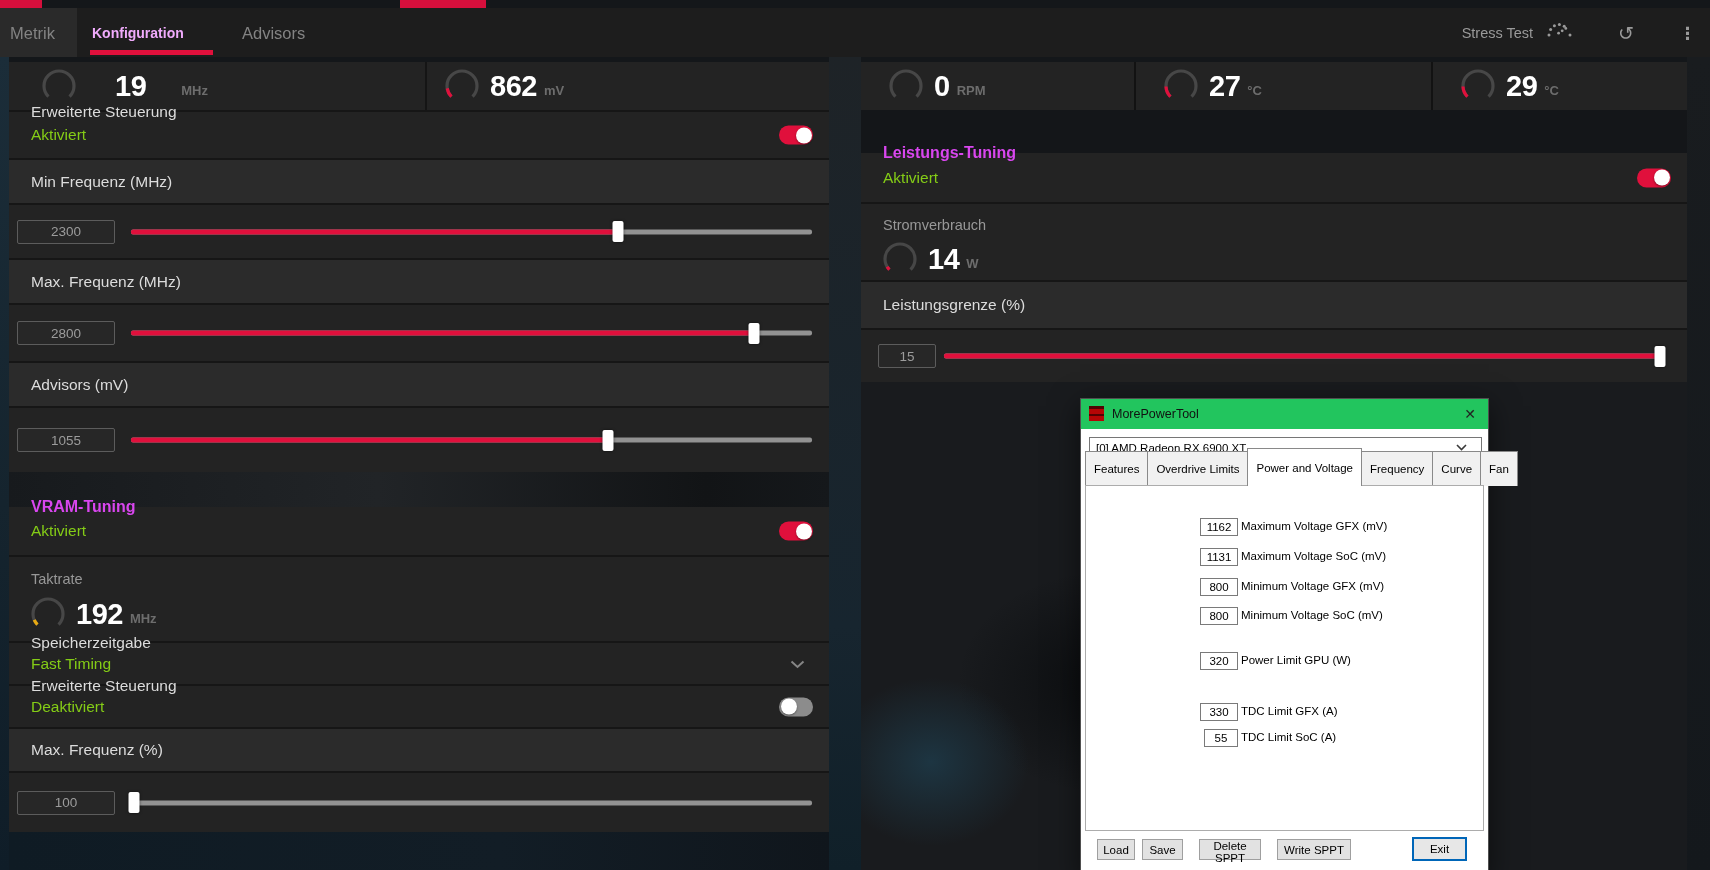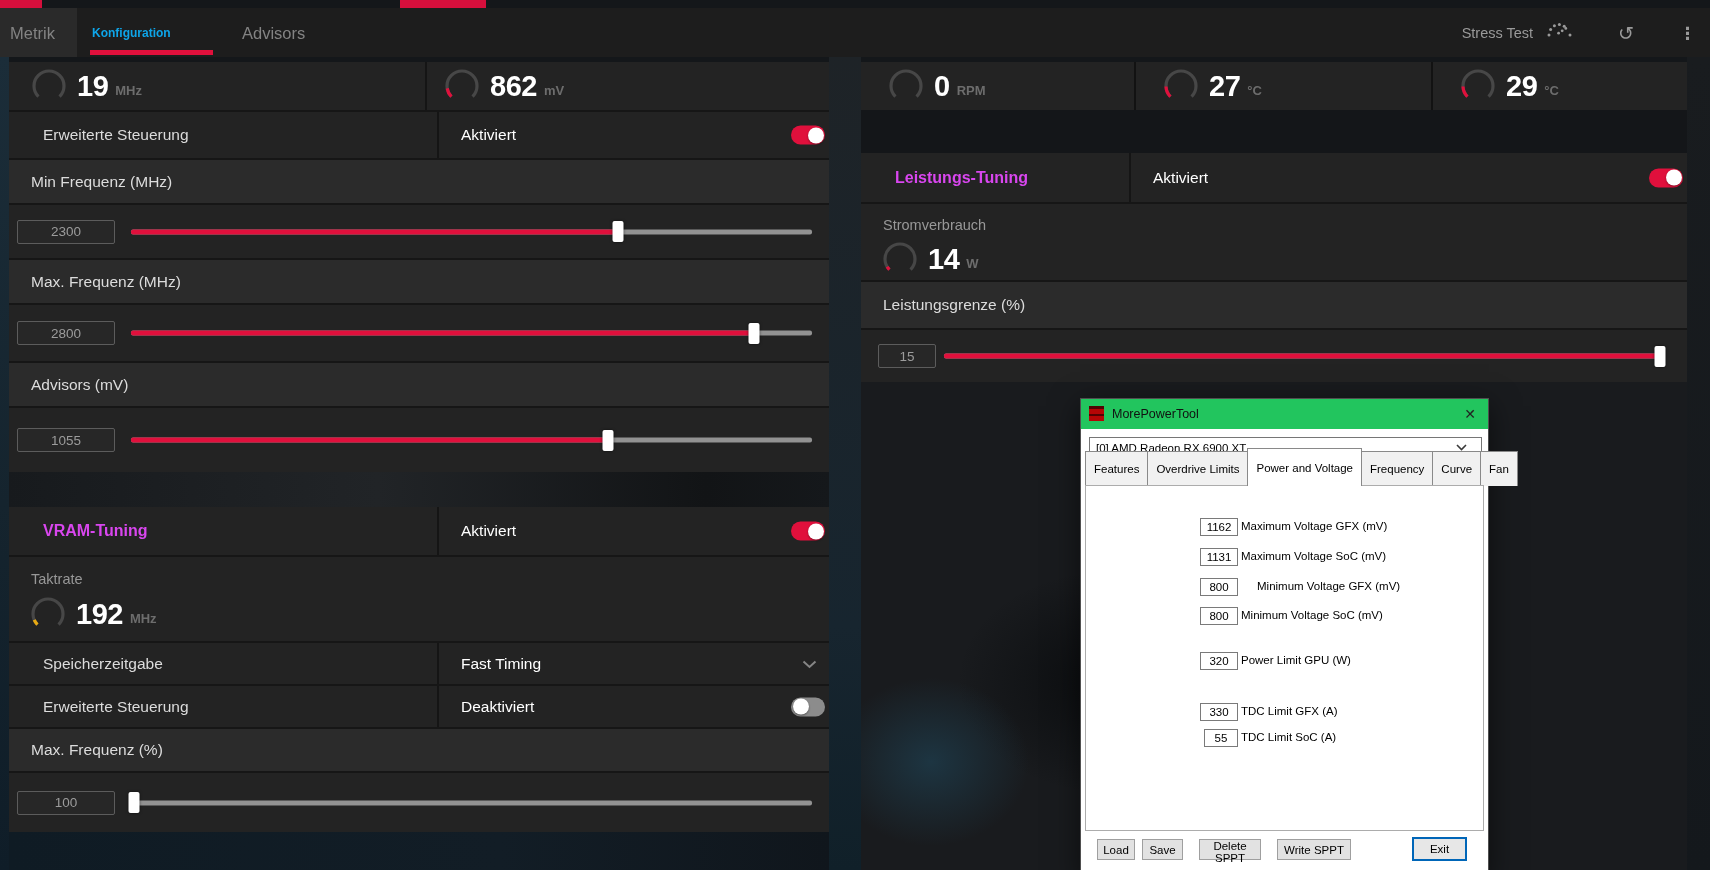--- a/index.html
+++ b/index.html
@@ -20,44 +20,44 @@
   .bg-right-gap{left:861px;top:110px;width:826px;height:43px;background:#141619;}
 
   
   .redseg{top:0;height:8px;background:#d60f3c;}
   #redseg1{left:0;width:42px;}
   #redseg2{left:400px;width:86px;}
   #tabbar{left:0;top:8px;width:1710px;height:49px;background:#1d1d1d;}
   #metrik-cell{left:0;top:0;width:77px;height:49px;background:#2a2a2a;}
   .tab-label{top:50%;transform:translateY(-50%);font-size:16.5px;color:#838383;white-space:nowrap;}
   #tab-metrik-label{left:10px;}
-  #tab-konfig-label{left:92px;color:#0ea5e9;font-weight:700;font-size:12px;}
+  #tab-konfig-label{left:92px;color:#f0abfc;font-weight:700;font-size:14px;}
   #tab-advisors-label{left:242px;}
   #konfig-underline{left:90px;top:42px;width:123px;height:5px;background:#e0103c;}
   #topbar-right{right:14px;top:0;height:49px;display:flex;align-items:center;gap:0;}
   #stress-label{font-size:14.5px;color:#9a9a9a;margin-right:13px;}
   .icon-gap{width:45px;}
   .uni-icon{color:#9a9a9a;font-family:"DejaVu Sans",sans-serif;}
 
   
   .card{background:#232323;}
   #card1{left:9px;top:62px;width:820px;height:410px;}
   #vram{left:9px;top:507px;width:820px;height:325px;}
   #rgauges{left:861px;top:62px;width:826px;height:48px;display:flex;}
   #power{left:861px;top:153px;width:826px;height:229px;}
 
   .hd{left:0;height:2px;background:#161616;width:100%;}
-  .cellrow{left:12px;width:100%;display:flex;}
+  .cellrow{left:0;width:100%;display:flex;flex-direction:column;}
   .lcell{width:416px;position:relative;}
   #power .lcell{width:256px;}
   .vdiv{width:2px;background:#151515;}
   .rcell{flex:1;position:relative;}
   .rowlabel{position:absolute;left:22px;top:50%;transform:translateY(-50%);font-size:15.5px;color:#dcdcdc;white-space:nowrap;}
   .sectitle{font-size:16px;font-weight:600;color:#d946ef;}
-  .statetext{position:absolute;left:22px;top:50%;transform:translateY(-50%);font-size:15.5px;color:#ffffff;white-space:nowrap;}
+  .statetext{position:absolute;left:22px;top:50%;transform:translateY(-50%);font-size:15.5px;color:#84cc16;white-space:nowrap;}
   .label-strip{left:0;width:100%;background:#2b2b2b;}
   .small-label{position:absolute;left:22px;font-size:14.5px;color:#989898;}
 
   
   .toggle{position:absolute;right:16px;top:50%;transform:translateY(-50%);width:34px;height:19px;border-radius:10px;background:#8c8c8c;}
   .toggle .knob{position:absolute;top:1.5px;left:1.5px;width:16px;height:16px;border-radius:50%;background:#fff;box-shadow:0 1px 2px rgba(0,0,0,.4);}
   .toggle.on{background:#e0103c;}
   .toggle.on .knob{left:auto;right:1.5px;}
 
   
@@ -140,21 +140,21 @@
       <span class="icon-gap"></span>
       <span class="uni-icon" style="font-size:19px;">↺</span>
       <span class="icon-gap"></span>
       <span class="uni-icon" style="font-size:17px;font-weight:700;">⋮</span>
     </div>
   </div>
 
   <div class="abs card" id="card1">
 
     <div class="abs" style="left:0;top:0;width:820px;height:48px;">
-      <div class="gauge" style="left:21px;top:5px;">
+      <div class="gauge" style="left:31px;top:5px;gap:28px;">
         <svg viewBox="0 0 38 38">
             <circle cx="19" cy="19" r="15" fill="none" stroke="#474747" stroke-width="3.2" pathLength="100" stroke-dasharray="75 25" transform="rotate(135 19 19)"></circle>
           </svg>
         <span class="gval">19</span>
         <span class="gunit">MHz</span>
       </div>
       <div class="abs" style="left:416px;top:0;width:2px;height:48px;background:#151515;"></div>
       <div class="gauge" style="left:434px;top:5px;">
         <svg viewBox="0 0 38 38">
           <circle cx="19" cy="19" r="15" fill="none" stroke="#474747" stroke-width="3.2" pathLength="100" stroke-dasharray="75 25" transform="rotate(135 19 19)"></circle>
@@ -389,21 +389,21 @@
     </div>
     <div class="abs" id="mpt-pane"></div>
 
     <input class="mf-box" style="left: 119px; top: 119px;" value="1162">
     <span class="mf-label" style="top:121px;">Maximum Voltage GFX (mV)</span>
 
     <input class="mf-box" style="left: 119px; top: 149px;" value="1131">
     <span class="mf-label" style="top:151px;">Maximum Voltage SoC (mV)</span>
 
     <input class="mf-box" style="left: 119px; top: 179px;" value="800">
-    <span class="mf-label" style="top:181px;margin-left:16px;">Minimum Voltage GFX (mV)</span>
+    <span class="mf-label" style="top:181px;">Minimum Voltage GFX (mV)</span>
 
     <input class="mf-box" style="left: 119px; top: 208px;" value="800">
     <span class="mf-label" style="top:210px;">Minimum Voltage SoC (mV)</span>
 
     <input class="mf-box" style="left: 119px; top: 253px;" value="320">
     <span class="mf-label" style="top:255px;">Power Limit GPU (W)</span>
 
     <input class="mf-box" style="left: 119px; top: 304px;" value="330">
     <span class="mf-label" style="top:306px;">TDC Limit GFX (A)</span>
 

